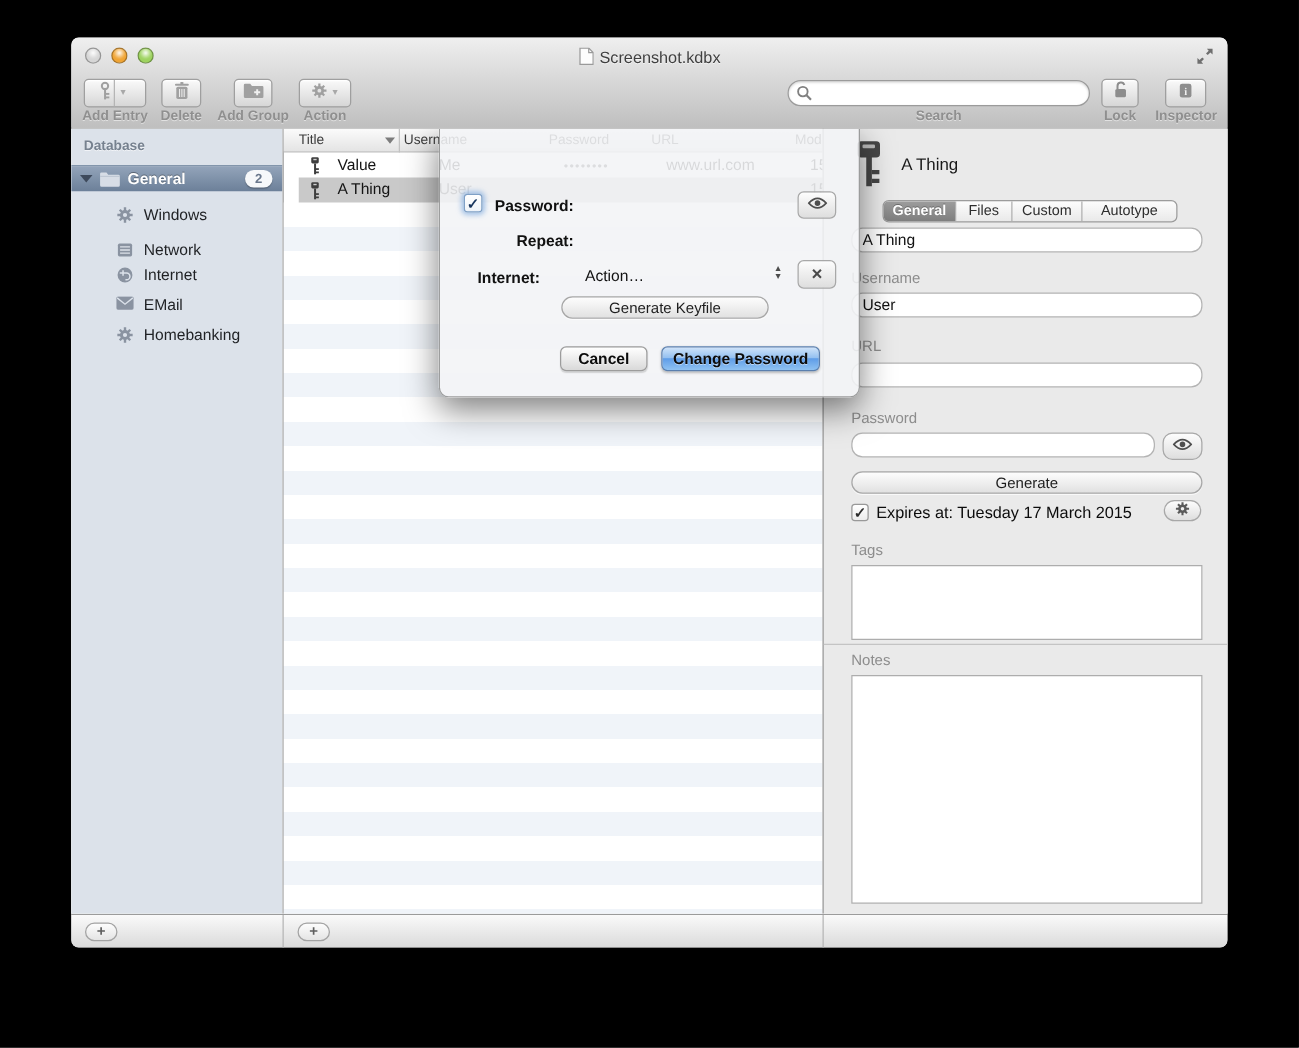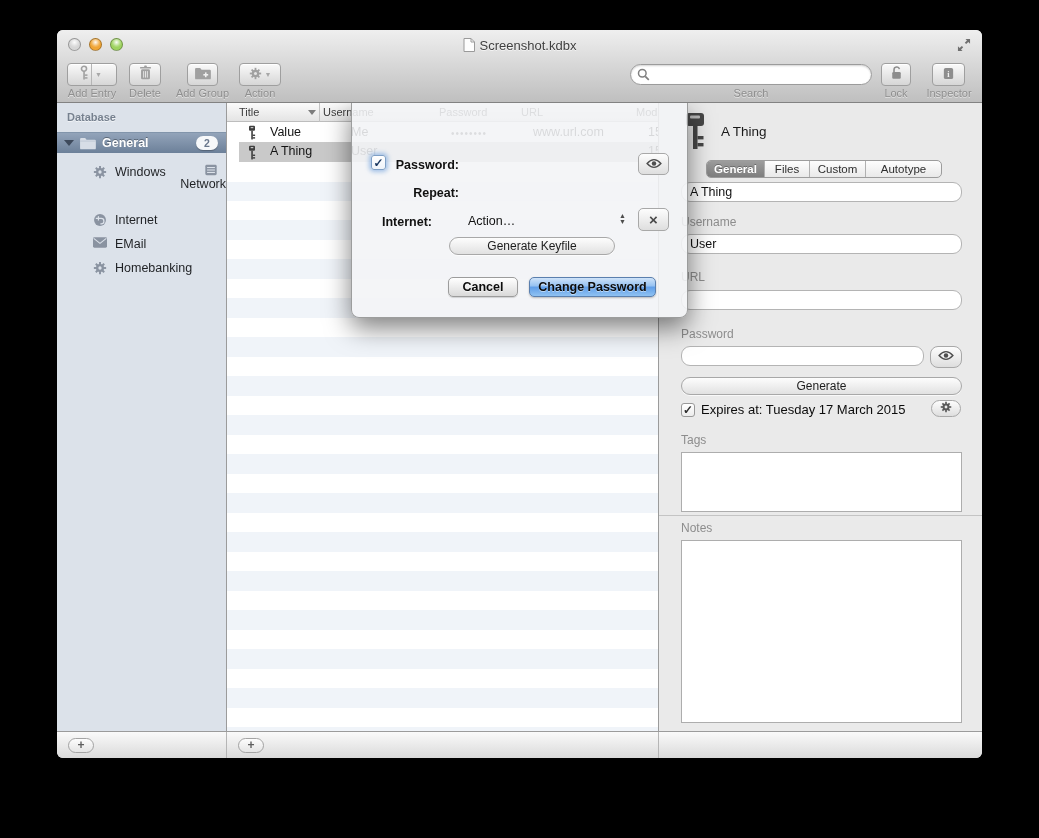--- a/index.html
+++ b/index.html
@@ -21,21 +21,21 @@
   .tl.green { background-color:#9ed360; }
   .win-title { position:absolute; top:8px; left:0; width:100%; text-align:center; font-size:13px; color:#3f3f3f;
                text-shadow:0 1px 0 rgba(255,255,255,.6); }
   .win-title .doc-ic { display:inline-block; vertical-align:-2px; margin-right:5px; }
   .fs-btn { position:absolute; top:7px; right:10px; width:16px; height:16px; }
 
   .tb-btn { position:absolute; height:23px; border:1px solid #9f9f9f; border-radius:4px;
             background:linear-gradient(#fafafa,#d6d6d6); box-shadow:inset 0 1px 0 #fff;
             display:flex; align-items:center; justify-content:center; }
   .tb-lbl { position:absolute; top:57px; font-size:11px; color:#8f8f8f; text-align:center;
-            text-shadow:0 1px 0 rgba(255,255,255,.5); }
+            text-shadow:0 1px 0 rgba(255,255,255,.5);font-weight:bold; }
   .split-arrow { width:14px; height:100%; border-left:1px solid #b5b5b5; display:flex; align-items:center;
                  justify-content:center; font-size:7px; color:#a8a8a8; }
   .search-wrap { position:absolute; left:573px; top:34px; width:242px; height:21px; border-radius:11px;
                  border:1px solid #9b9b9b; background:#fff; box-shadow:inset 0 1px 2px rgba(0,0,0,.18);
                  display:flex; align-items:center; padding-left:6px; }
   .search-wrap input { border:none; outline:none; background:transparent; flex:1; font-size:12px; height:16px; }
 
   
   .content { position:absolute; left:0; top:73px; width:100%; height:628px; background:#fff; overflow:hidden; }
   .sidebar { position:absolute; left:0; top:0; width:169px; height:100%; background:#dce2ea; }
@@ -268,21 +268,21 @@
                   <line x1="1" y1="8" x2="15" y2="8"></line>
                   <line x1="3.2" y1="3.2" x2="12.8" y2="12.8"></line>
                   <line x1="12.8" y1="3.2" x2="3.2" y2="12.8"></line>
                 </g>
                 <circle cx="8" cy="8" r="4.6" fill="#8a93a1"></circle>
                 <circle cx="8" cy="8" r="1.9" fill="#dce2ea"></circle>
               </svg>
           </span>
           <span class="lbl">Windows</span>
         </div>
-        <div class="sb-item" style="top:60px;flex-direction:column;">
+        <div class="sb-item" style="top:82px;">
           <span class="ic">
             <svg width="14" height="14" viewBox="0 0 16 16">
                 <rect x="1.5" y="2" width="13" height="12" rx="1.6" fill="#8a93a1"></rect>
                 <g stroke="#dce2ea" stroke-width="1.2">
                   <line x1="3.5" y1="5.2" x2="12.5" y2="5.2"></line>
                   <line x1="3.5" y1="8" x2="12.5" y2="8"></line>
                   <line x1="3.5" y1="10.8" x2="12.5" y2="10.8"></line>
                 </g>
               </svg>
           </span>

